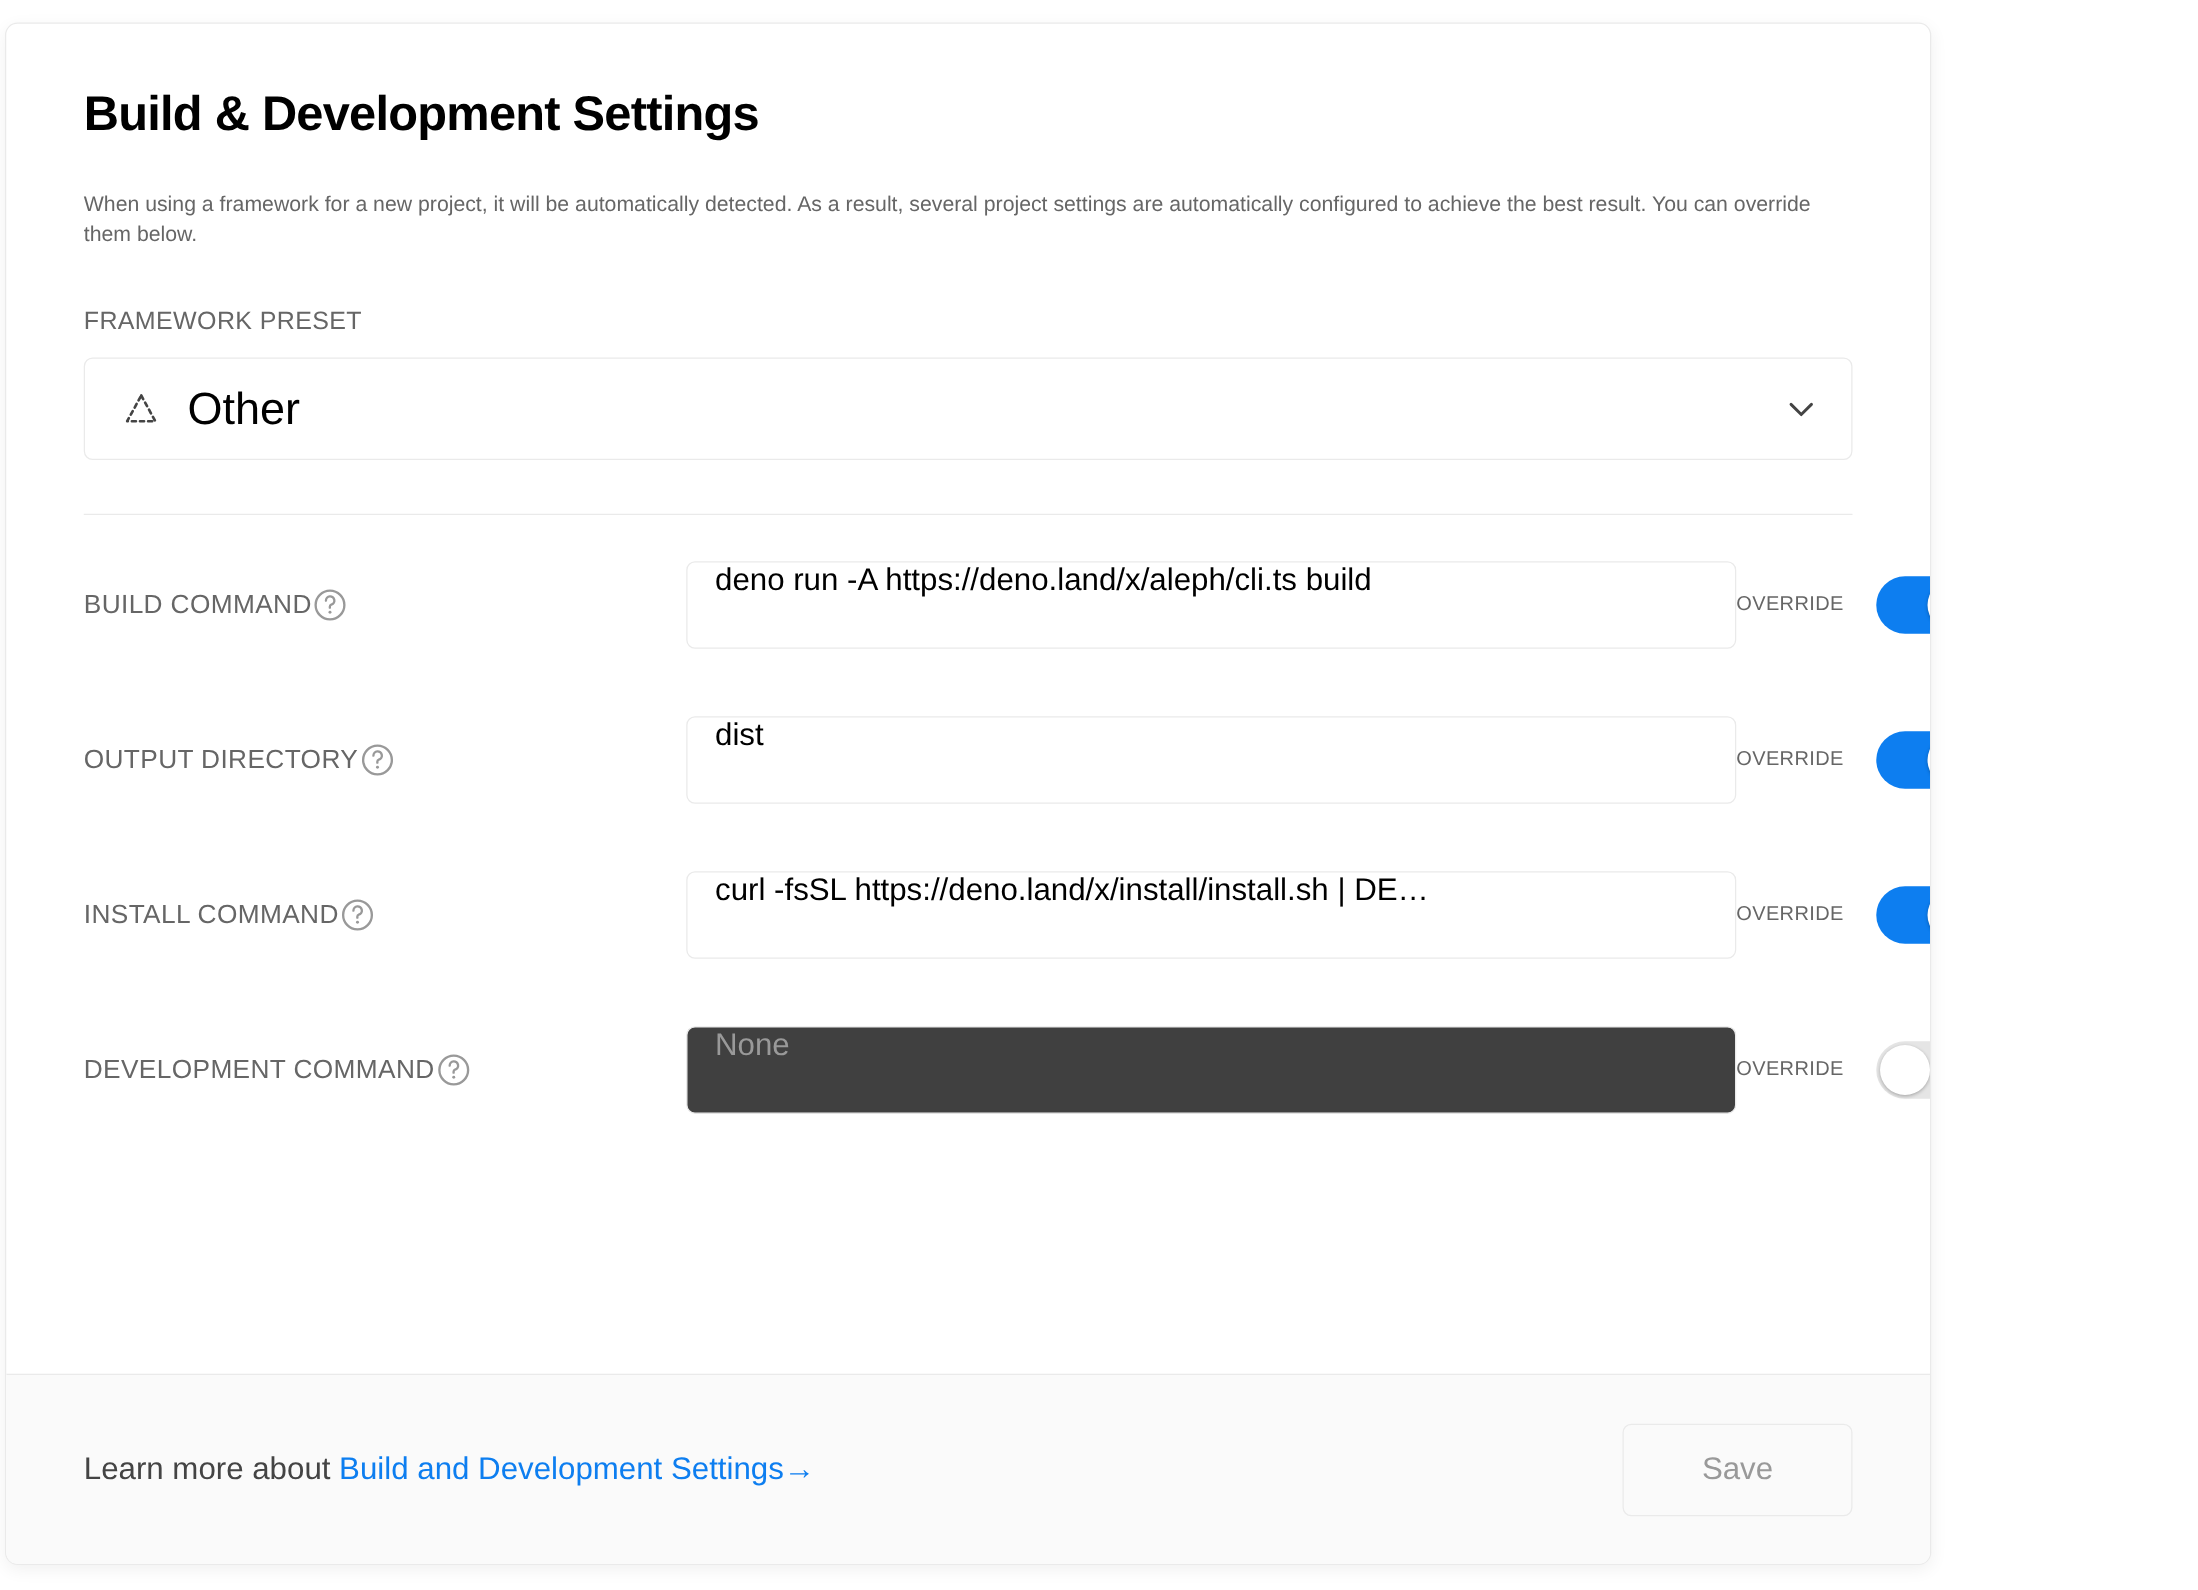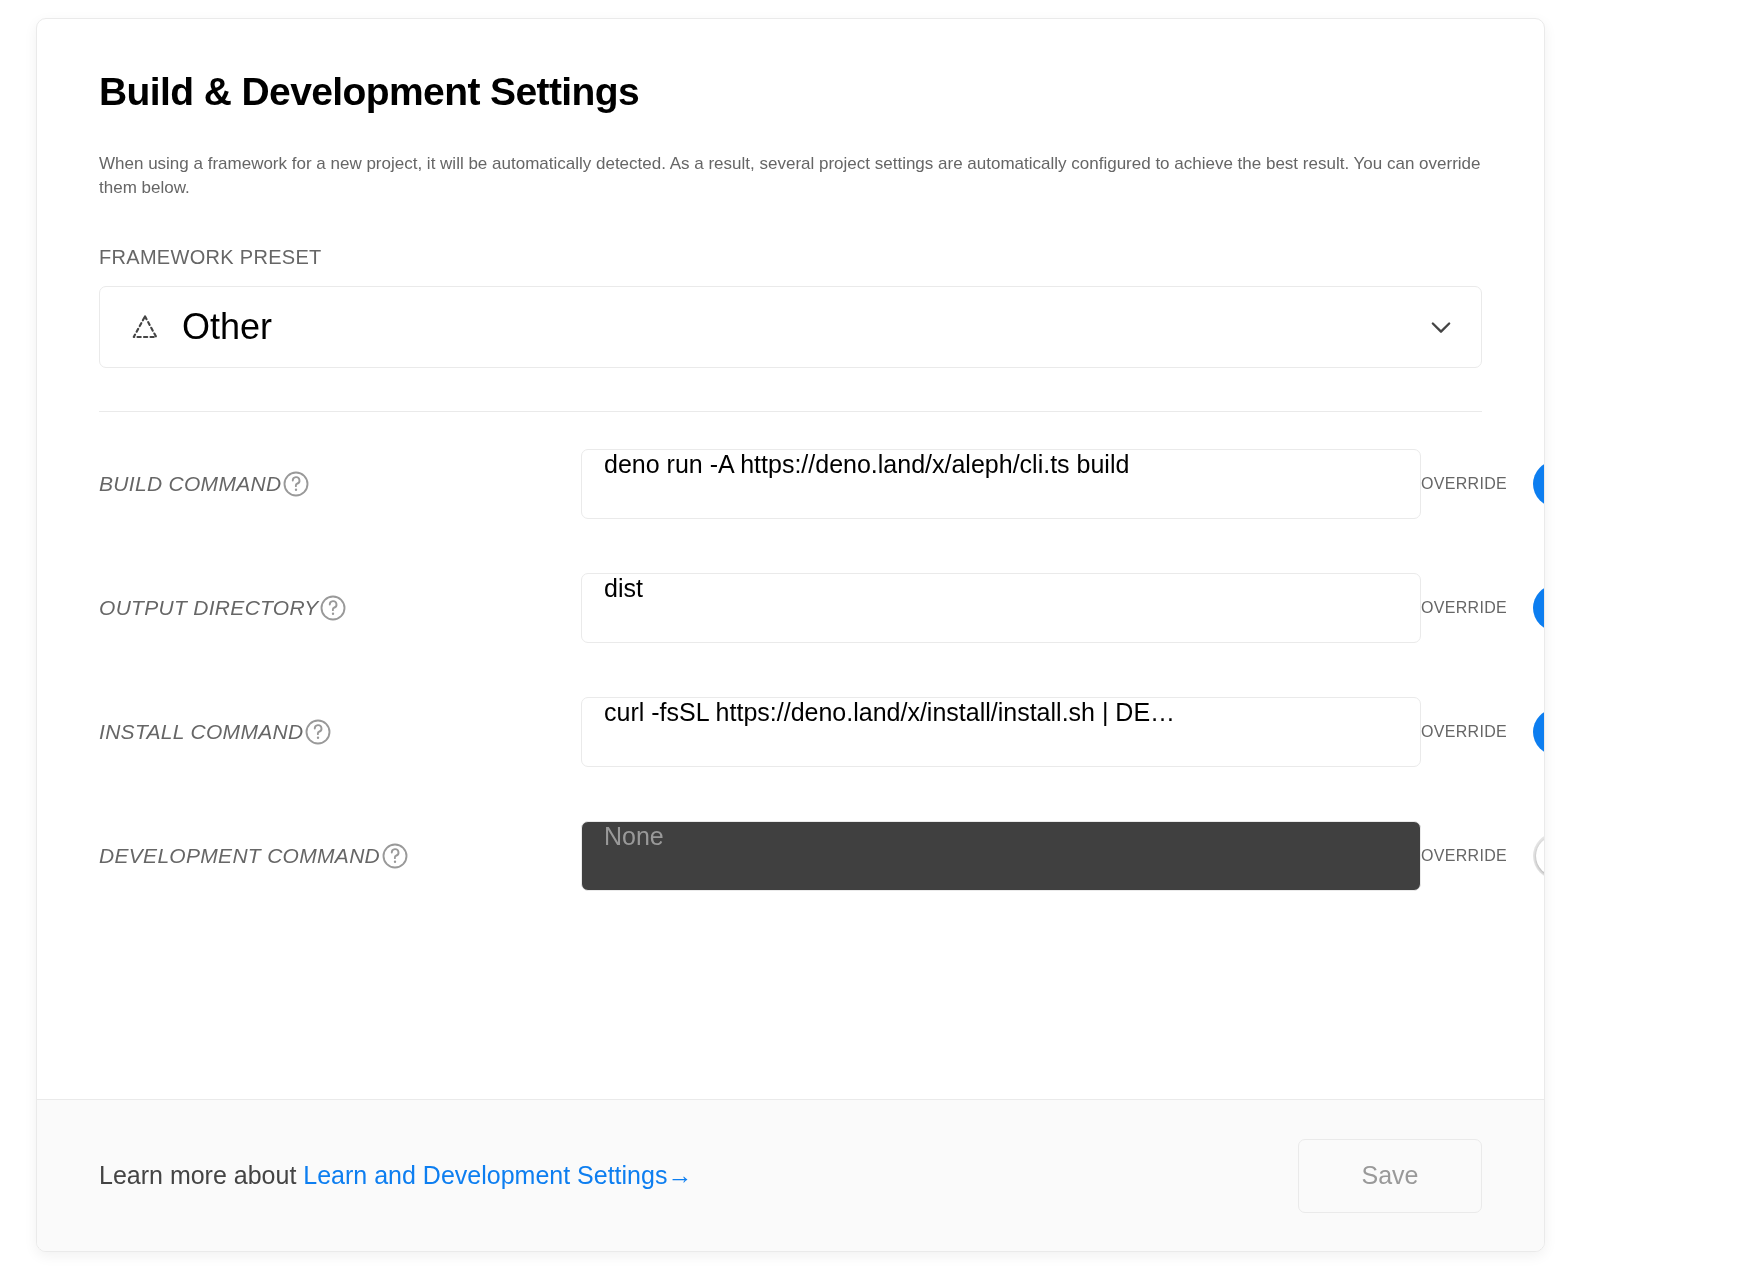--- a/index.html
+++ b/index.html
@@ -8,21 +8,21 @@
     width: 1758px;
     height: 1272px;
     background: #ffffff;
     font-family: "Liberation Sans", sans-serif;
     -webkit-font-smoothing: antialiased;
   }
 
   .page {
     width: 1565px;
     height: 1272px;
-    padding: 18px 20px 20px 36px;
+    padding: 18px 20px 20px 4px;
     background: #ffffff;
   }
 
   .card {
     width: 100%;
     height: 100%;
     background: #ffffff;
     border: 1px solid #eaeaea;
     border-radius: 10px;
     box-shadow: 0 4px 14px rgba(0,0,0,0.06);
@@ -104,21 +104,20 @@
     align-items: center;
     height: 124px;
   }
 
   .row-label {
     width: 482px;
     flex: none;
     display: flex;
     align-items: center;
     gap: 0;
-    font-style: italic;
   }
   .row-label-text {
     font-size: 21px;
     letter-spacing: 0.3px;
     color: #666666;
     text-transform: uppercase;
     white-space: nowrap;
   }
   .help-icon { width: 30px; height: 30px; flex: none; display: block; cursor: pointer; }
 
@@ -339,19 +338,19 @@
               <span class="knob"></span>
             </span>
           </div>
         </div>
 
       </div>
     </div>
 
     <div class="card-footer">
       <div class="footer-text">
-        <span>Learn more about </span><a class="footer-link">Learn and Development Settings</a><span class="footer-arrow">→</span>
+        <span>Learn more about </span><a class="footer-link">Build and Development Settings</a><span class="footer-arrow">→</span>
       </div>
       <button class="save-btn">Save</button>
     </div>
 
   </div>
 </div>
 
 </body></html>

